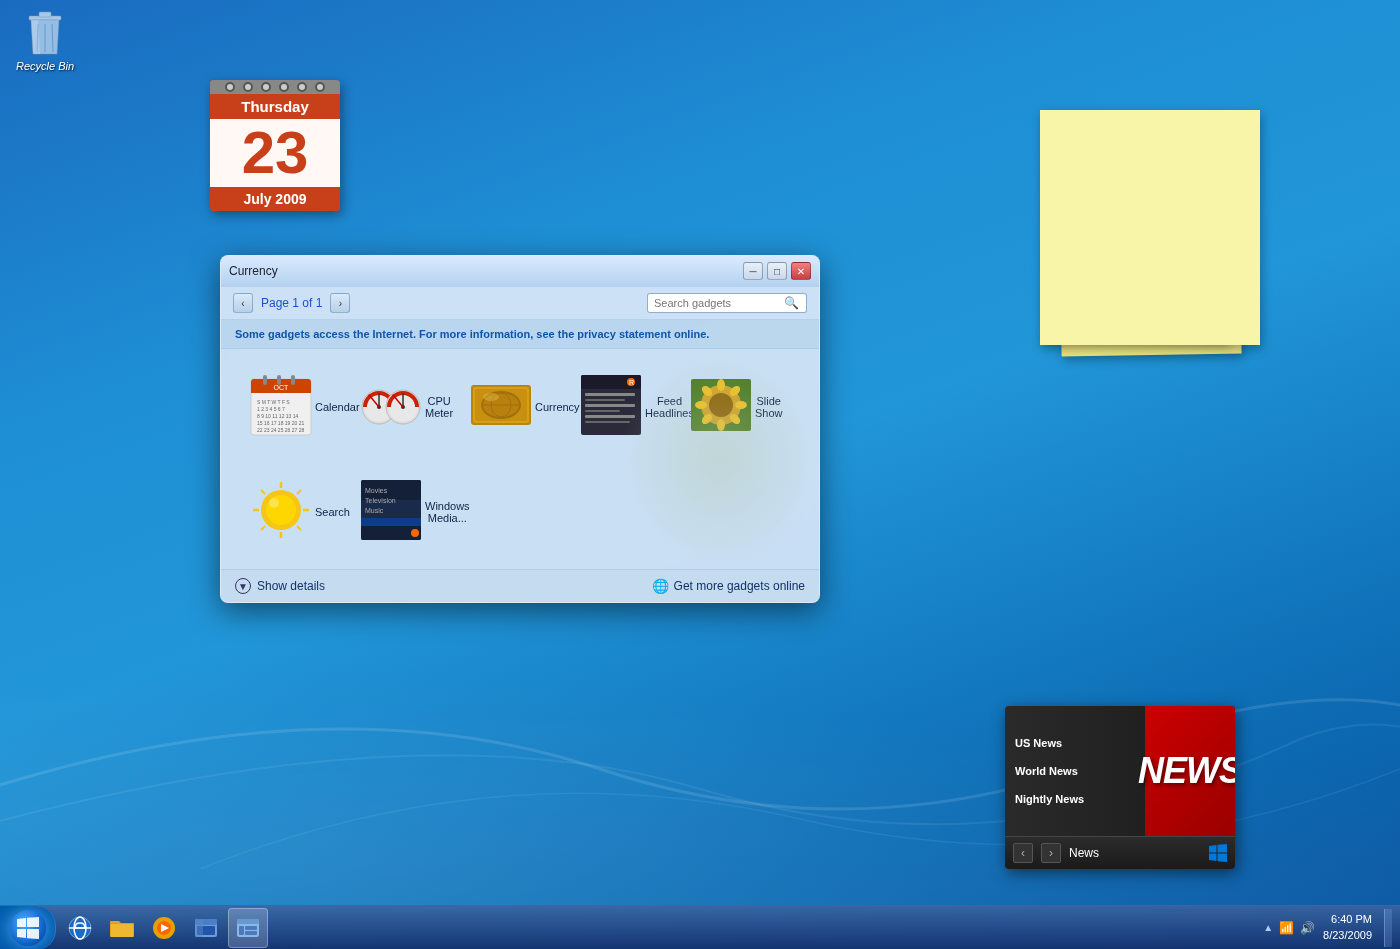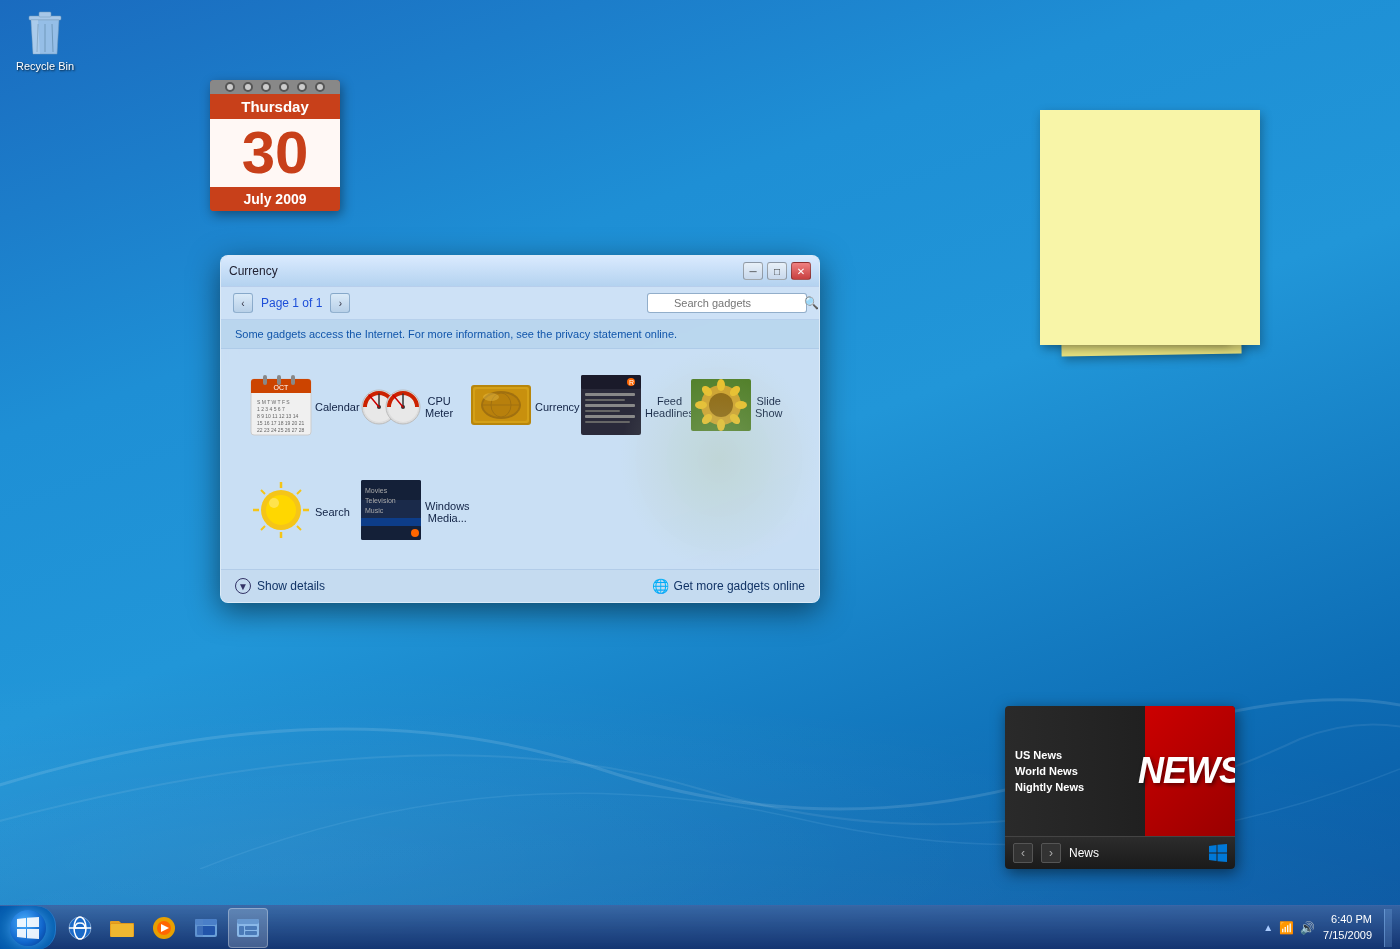--- a/index.html
+++ b/index.html
@@ -45,20 +45,21 @@
     
     .recycle-bin {
       position: absolute;
       top: 10px;
       left: 10px;
       display: flex;
       flex-direction: column;
       align-items: center;
       cursor: pointer;
       width: 70px;
+      font-style: italic;
     }
     .recycle-bin-icon {
       width: 48px;
       height: 48px;
       display: flex;
       align-items: center;
       justify-content: center;
     }
     .recycle-bin-label {
       color: white;
@@ -197,21 +198,21 @@
     .news-widget-lines {
       position: absolute;
       left: 0;
       top: 0;
       bottom: 0;
       right: 90px;
       padding: 10px;
       display: flex;
       flex-direction: column;
       justify-content: center;
-      gap: 4px;
+      gap: 16px;
     }
     .news-line {
       color: white;
       font-size: 11px;
       font-weight: bold;
     }
     .news-widget-bar {
       background: linear-gradient(to bottom, #2c2c2c, #1a1a1a);
       display: flex;
       align-items: center;
@@ -306,32 +307,32 @@
       padding: 2px 6px;
       width: 160px;
     }
     .search-input {
       border: none;
       outline: none;
       font-size: 11px;
       width: 130px;
       background: transparent;
       color: #666;
-      margin-left: 20px;
     }
     .search-icon-btn {
       font-size: 12px;
       color: #555;
       cursor: pointer;
     }
     .gadgets-info {
       padding: 8px 14px;
       font-size: 11px;
       color: #1155aa;
       border-bottom: 1px solid rgba(150,180,220,0.3);
+      font-weight: bold;
     }
     .gadgets-grid {
       display: flex;
       flex-wrap: wrap;
       padding: 10px 20px;
       gap: 10px;
       background: rgba(210,228,248,0.6);
       min-height: 220px;
       position: relative;
     }
@@ -560,21 +561,21 @@
 <div class="calendar-widget">
   <div class="calendar-spiral">
     <div class="calendar-spiral-ring"></div>
     <div class="calendar-spiral-ring"></div>
     <div class="calendar-spiral-ring"></div>
     <div class="calendar-spiral-ring"></div>
     <div class="calendar-spiral-ring"></div>
     <div class="calendar-spiral-ring"></div>
   </div>
   <div class="calendar-day-name">Thursday</div>
-  <div class="calendar-date-num">30</div>
+  <div class="calendar-date-num">23</div>
   <div class="calendar-month-year">July 2009</div>
 </div>
 
 <div class="sticky-notes">
   <div class="sticky-note sticky-note-1"></div>
   <div class="sticky-note sticky-note-2"></div>
   <div class="sticky-note sticky-note-3"></div>
 </div>
 
 <div class="news-widget">
@@ -859,17 +860,17 @@
     <div class="system-icons">
 
       <span style="font-size:10px;color:#aaccff;">▲</span>
 
       <span style="font-size:12px;color:white;">📶</span>
 
       <span style="font-size:12px;color:white;">🔊</span>
     </div>
     <div class="taskbar-time">
       <div>6:40 PM</div>
-      <div>7/15/2009</div>
+      <div>8/23/2009</div>
     </div>
     <div class="show-desktop"></div>
   </div>
 </div>
 
 </body></html>

